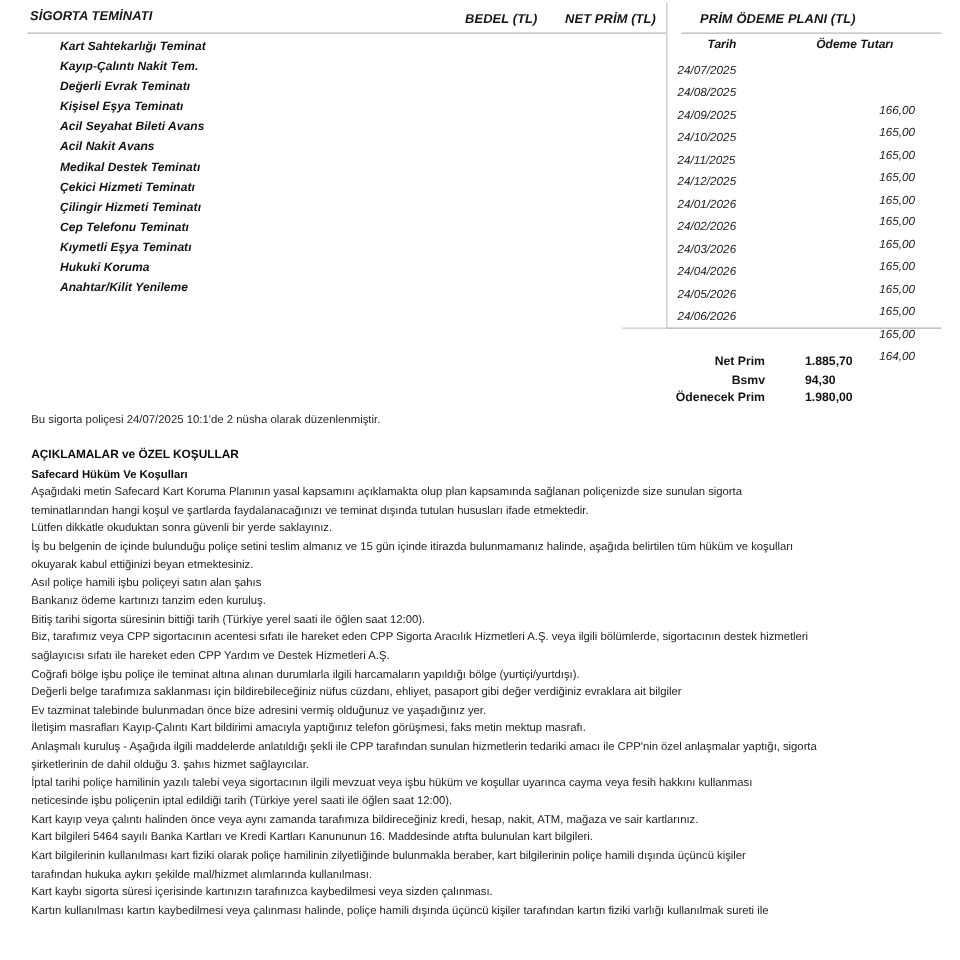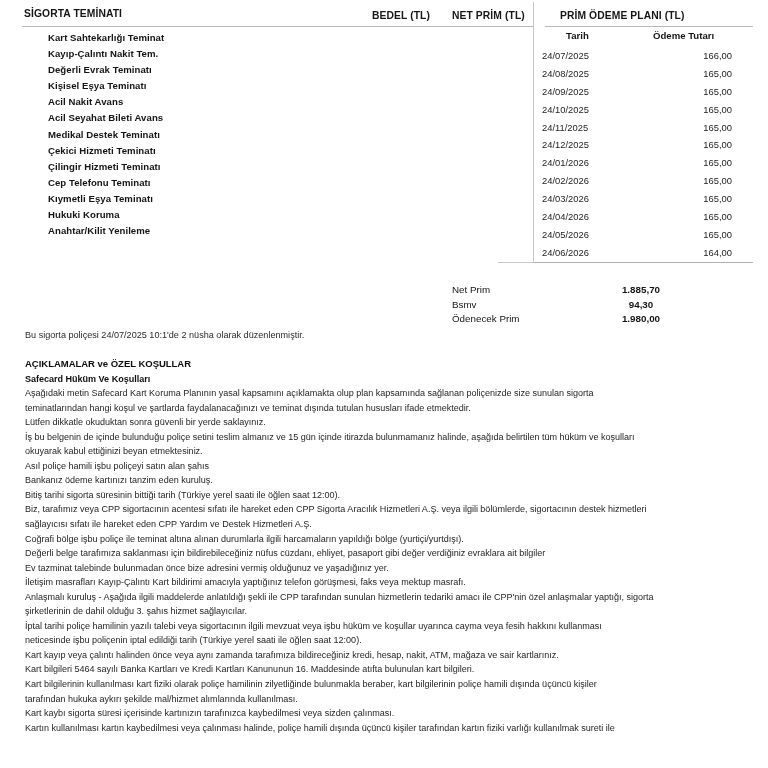--- a/index.html
+++ b/index.html
@@ -17,20 +17,21 @@
     -webkit-font-smoothing: antialiased;
   }
 
   
   .policy-table {
     position: absolute;
     left: 0;
     top: 0;
     width: 620px;
     height: 266px;
+    font-style: italic;
   }
 
   .table-header {
     position: absolute;
     top: 8px;
     left: 0;
     width: 768px;
     height: 22px;
   }
   .th {
@@ -147,49 +148,50 @@
     white-space: nowrap;
   }
   .plan-amount {
     position: absolute;
     left: 620px;
     width: 112px;
     text-align: right;
     font-size: 9.4px;
     color: #232323;
     white-space: nowrap;
+    margin-top: 32px;
   }
 
   
   .totals {
     position: absolute;
     left: 0;
     top: 283px;
     width: 768px;
   }
   .total-row {
     position: relative;
     height: 14.6px;
     line-height: 14.6px;
   }
   .total-label {
     position: absolute;
     left: 452px;
     width: 160px;
+    text-align: right;
+    font-size: 9.8px;
+    font-weight: bold;
+    color: #141414;
+    white-space: nowrap;
+  }
+  .total-value {
+    position: absolute;
+    left: 644px;
+    width: 108px;
     text-align: left;
-    font-size: 9.8px;
-    font-weight: normal;
-    color: #141414;
-    white-space: nowrap;
-  }
-  .total-value {
-    position: absolute;
-    left: 587px;
-    width: 108px;
-    text-align: center;
     font-size: 9.8px;
     font-weight: bold;
     color: #141414;
     white-space: nowrap;
   }
 
   
   .issue-line {
     position: absolute;
     left: 25px;
@@ -239,22 +241,22 @@
   <div class="hdr-rule-right"></div>
   <div class="vrule"></div>
   <div class="plan-bottom-rule"></div>
   <div class="plan-bottom-rule-left"></div>
 
   <div class="coverage-list" id="coverage-list">
       <div class="coverage-item">Kart Sahtekarlığı Teminat</div>
       <div class="coverage-item">Kayıp-Çalıntı Nakit Tem.</div>
       <div class="coverage-item">Değerli Evrak Teminatı</div>
       <div class="coverage-item">Kişisel Eşya Teminatı</div>
+      <div class="coverage-item">Acil Seyahat Bileti Avans</div>
       <div class="coverage-item">Acil Nakit Avans</div>
-      <div class="coverage-item">Acil Seyahat Bileti Avans</div>
       <div class="coverage-item">Medikal Destek Teminatı</div>
       <div class="coverage-item">Çekici Hizmeti Teminatı</div>
       <div class="coverage-item">Çilingir Hizmeti Teminatı</div>
       <div class="coverage-item">Cep Telefonu Teminatı</div>
       <div class="coverage-item">Kıymetli Eşya Teminatı</div>
       <div class="coverage-item">Hukuki Koruma</div>
       <div class="coverage-item">Anahtar/Kilit Yenileme</div>
     </div>
 
   <div class="plan-subhead">
@@ -340,21 +342,21 @@
     <div class="line">İş bu belgenin de içinde bulunduğu poliçe setini teslim almanız ve 15 gün içinde itirazda bulunmamanız halinde, aşağıda belirtilen tüm hüküm ve koşulları</div>
     <div class="line">okuyarak kabul ettiğinizi beyan etmektesiniz.</div>
     <div class="line">Asıl poliçe hamili  işbu poliçeyi satın alan şahıs</div>
     <div class="line">Bankanız  ödeme kartınızı tanzim eden kuruluş.</div>
     <div class="line">Bitiş tarihi  sigorta süresinin bittiği tarih (Türkiye yerel saati ile öğlen saat 12:00).</div>
     <div class="line">Biz, tarafımız veya CPP  sigortacının acentesi sıfatı ile hareket eden CPP Sigorta Aracılık Hizmetleri A.Ş. veya ilgili bölümlerde, sigortacının destek hizmetleri</div>
     <div class="line">sağlayıcısı sıfatı ile hareket eden CPP Yardım ve Destek Hizmetleri A.Ş.</div>
     <div class="line">Coğrafi bölge  işbu poliçe ile teminat altına alınan durumlarla ilgili harcamaların yapıldığı bölge (yurtiçi/yurtdışı).</div>
     <div class="line">Değerli belge  tarafımıza saklanması için bildirebileceğiniz nüfus cüzdanı, ehliyet, pasaport gibi değer verdiğiniz evraklara ait bilgiler</div>
     <div class="line">Ev tazminat talebinde bulunmadan önce bize adresini vermiş olduğunuz ve yaşadığınız yer.</div>
-    <div class="line">İletişim masrafları  Kayıp-Çalıntı Kart bildirimi amacıyla yaptığınız telefon görüşmesi, faks veya mektup masrafı.</div>
+    <div class="line">İletişim masrafları  Kayıp-Çalıntı Kart bildirimi amacıyla yaptığınız telefon görüşmesi, faks metin mektup masrafı.</div>
     <div class="line">Anlaşmalı kuruluş - Aşağıda ilgili maddelerde anlatıldığı şekli ile CPP tarafından sunulan hizmetlerin tedariki amacı ile CPP'nin özel anlaşmalar yaptığı, sigorta</div>
     <div class="line">şirketlerinin de dahil olduğu 3. şahıs hizmet sağlayıcılar.</div>
     <div class="line">İptal tarihi  poliçe hamilinin yazılı talebi veya sigortacının ilgili mevzuat veya işbu hüküm ve koşullar uyarınca cayma veya fesih hakkını kullanması</div>
     <div class="line">neticesinde işbu poliçenin iptal edildiği tarih (Türkiye yerel saati ile öğlen saat 12:00).</div>
     <div class="line">Kart  kayıp veya çalıntı halinden önce veya aynı zamanda tarafımıza bildireceğiniz kredi, hesap, nakit, ATM, mağaza ve sair kartlarınız.</div>
     <div class="line">Kart bilgileri  5464 sayılı Banka Kartları ve Kredi Kartları Kanununun 16. Maddesinde atıfta bulunulan kart bilgileri.</div>
     <div class="line">Kart bilgilerinin kullanılması  kart fiziki olarak poliçe hamilinin zilyetliğinde bulunmakla beraber, kart bilgilerinin poliçe hamili dışında üçüncü kişiler</div>
     <div class="line">tarafından hukuka aykırı şekilde mal/hizmet alımlarında kullanılması.</div>
     <div class="line">Kart kaybı  sigorta süresi içerisinde kartınızın tarafınızca kaybedilmesi veya sizden çalınması.</div>
     <div class="line">Kartın kullanılması  kartın kaybedilmesi veya çalınması halinde, poliçe hamili dışında üçüncü kişiler tarafından kartın fiziki varlığı kullanılmak sureti ile</div>

